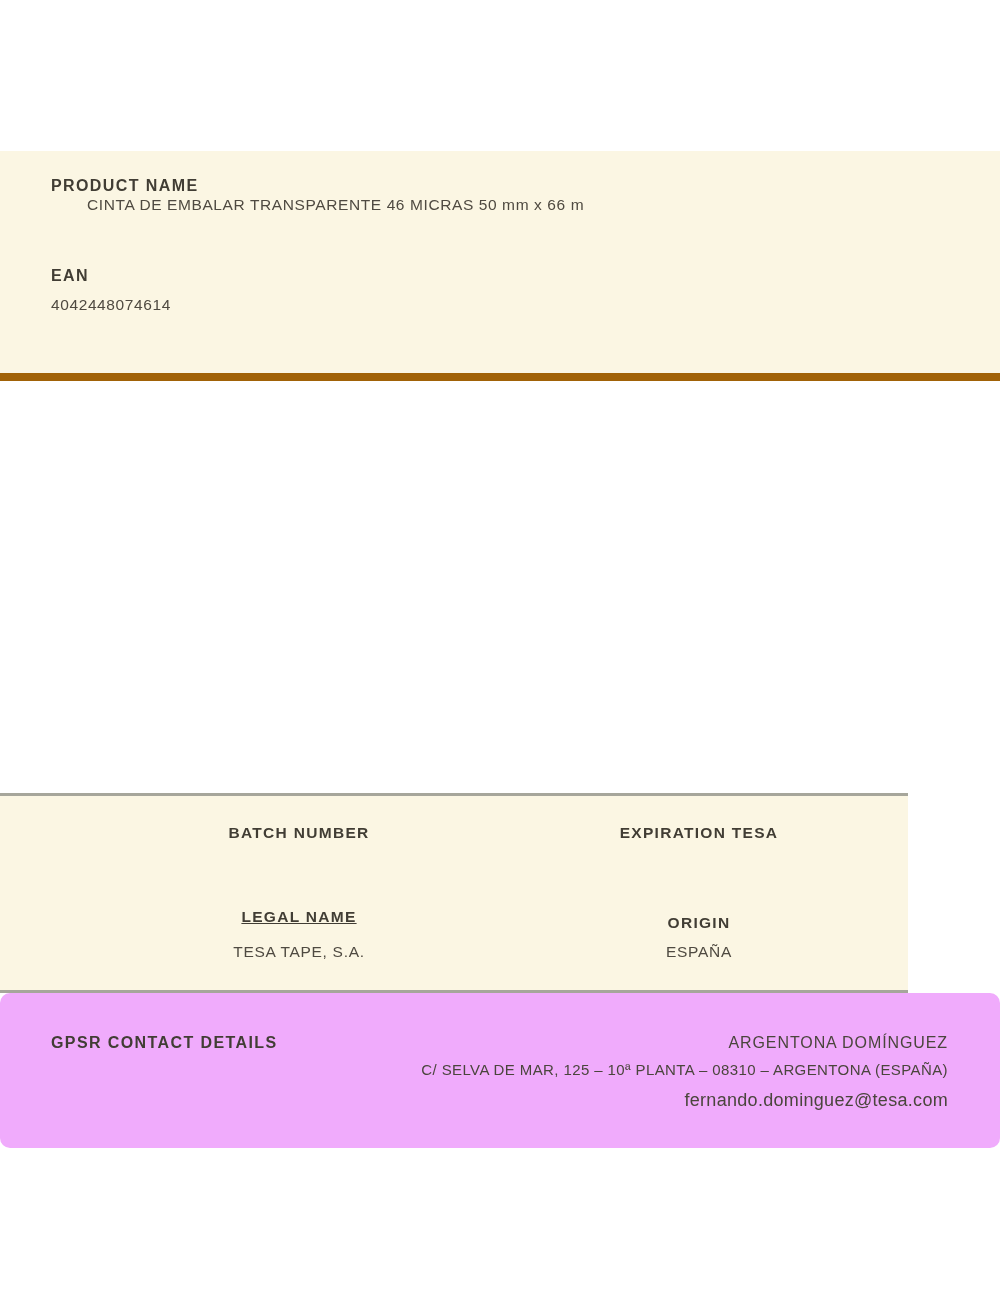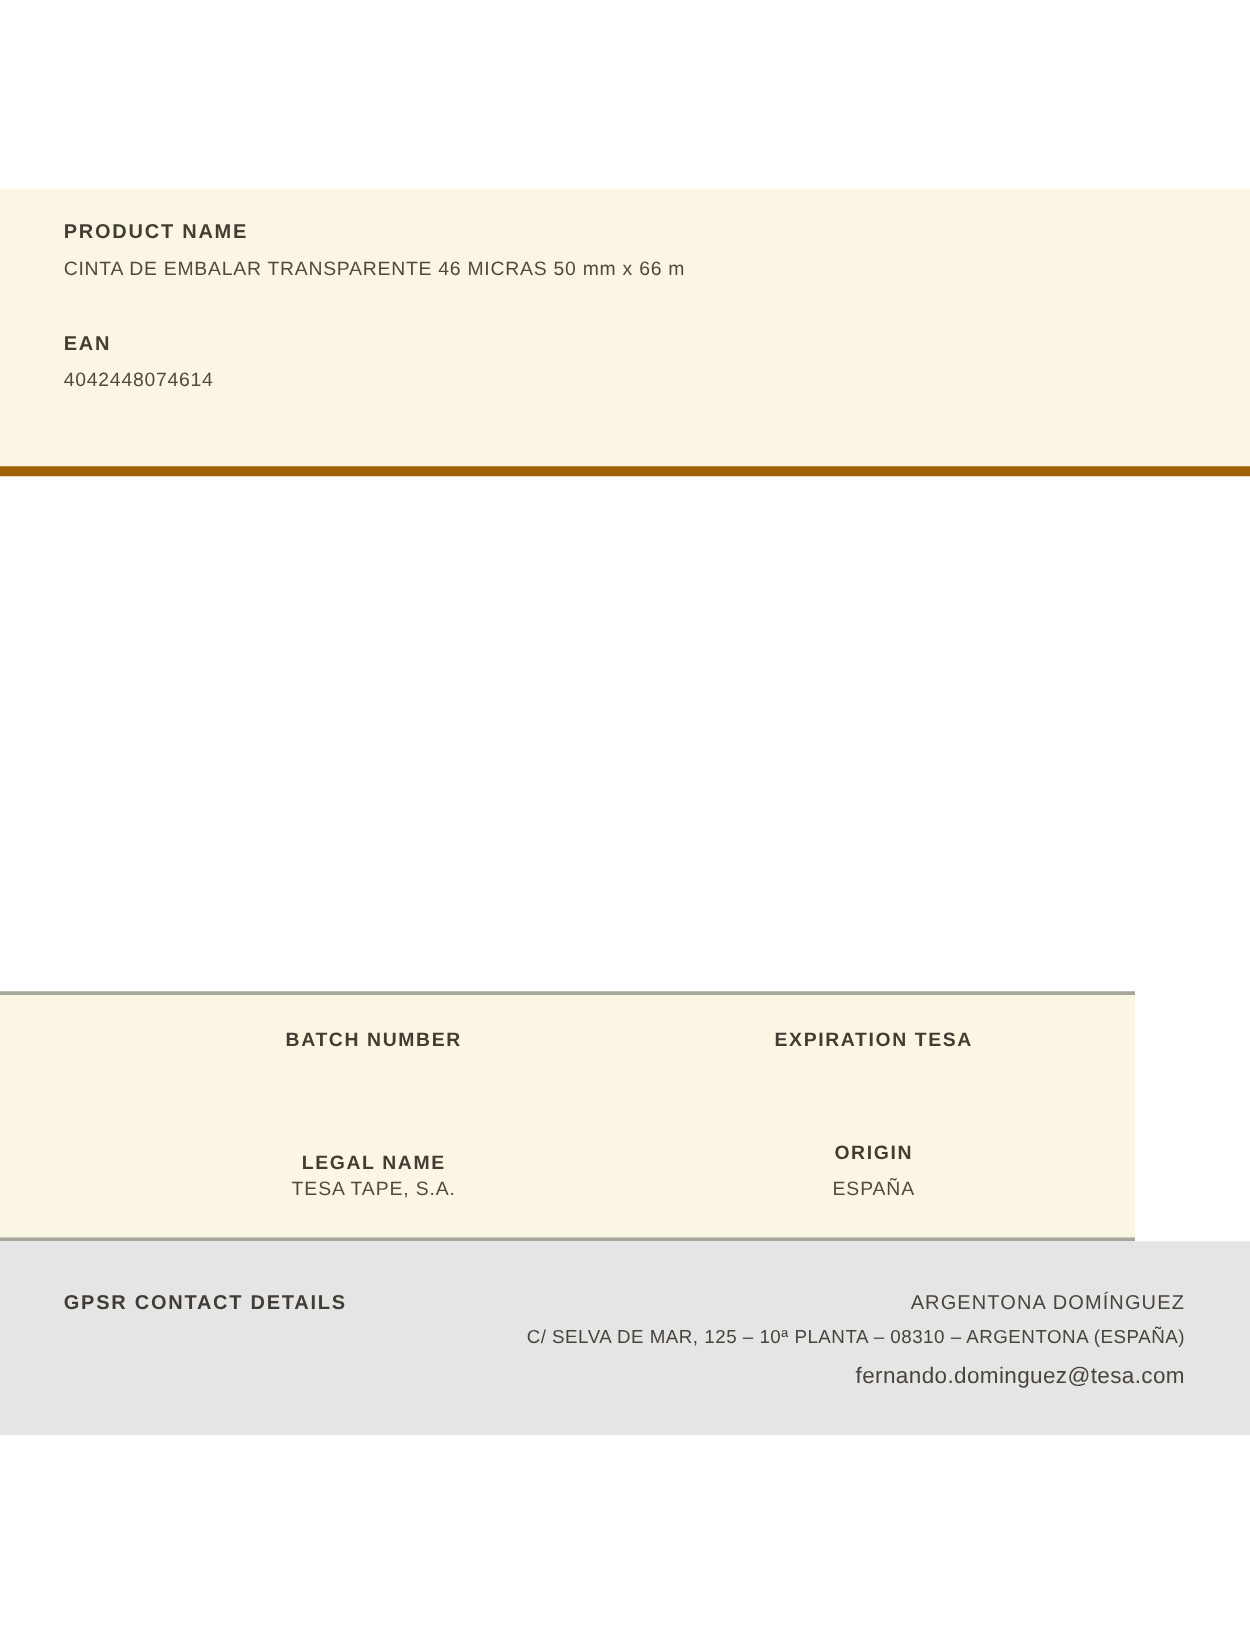--- a/index.html
+++ b/index.html
@@ -56,21 +56,22 @@
   .col-left  { left: 99px; }
   .col-right { left: 499px; }
 
   
   .band-gpsr {
     position: absolute;
     top: 993px;
     left: 0;
     width: 1000px;
     height: 155px;
-    background: #e5e5e5;
+    background: #f0abfc;
+    border-radius: 10px;
   }
   .band-gpsr .gpsr-title {
     position: absolute;
     left: 51px;
     top: 41px;
     white-space: nowrap;
   }
   .band-gpsr .contact-line {
     position: absolute;
     right: 52px;
@@ -128,30 +129,30 @@
     top: 97px;
   }
 </style>
 </head>
 <body>
 
 <div class="page">
 
   <section class="band-product">
     <div class="field-label" style="top:26px;">PRODUCT NAME</div>
-    <div class="field-value" style="top:56px;">CINTA DE EMBALAR TRANSPARENTE 46 MICRAS 50 mm x 66 m</div>
+    <div class="field-value" style="top:45px;margin-left:36px;">CINTA DE EMBALAR TRANSPARENTE 46 MICRAS 50 mm x 66 m</div>
     <div class="field-label" style="top:116px;">EAN</div>
     <div class="field-value" style="top:145px;">4042448074614</div>
   </section>
 
   <section class="band-batch">
     <div class="cell cell-label col-left" style="top:28px;">BATCH NUMBER</div>
     <div class="cell cell-label col-right" style="top:28px;">EXPIRATION TESA</div>
 
-    <div class="cell cell-label col-left" style="top:126px;">LEGAL NAME</div>
+    <div class="cell cell-label col-left" style="top:112px;text-decoration:underline;">LEGAL NAME</div>
     <div class="cell cell-label col-right" style="top:118px;">ORIGIN</div>
 
     <div class="cell cell-value col-right" style="top:147px;">ESPAÑA</div>
     <div class="cell cell-value col-left" style="top:147px;">TESA TAPE, S.A.</div>
   </section>
 
   <section class="band-gpsr">
     <div class="gpsr-title">GPSR CONTACT DETAILS</div>
     <div class="contact-line contact-name">ARGENTONA DOMÍNGUEZ</div>
     <div class="contact-line contact-address">C/ SELVA DE MAR, 125 – 10ª PLANTA – 08310 – ARGENTONA (ESPAÑA)</div>

